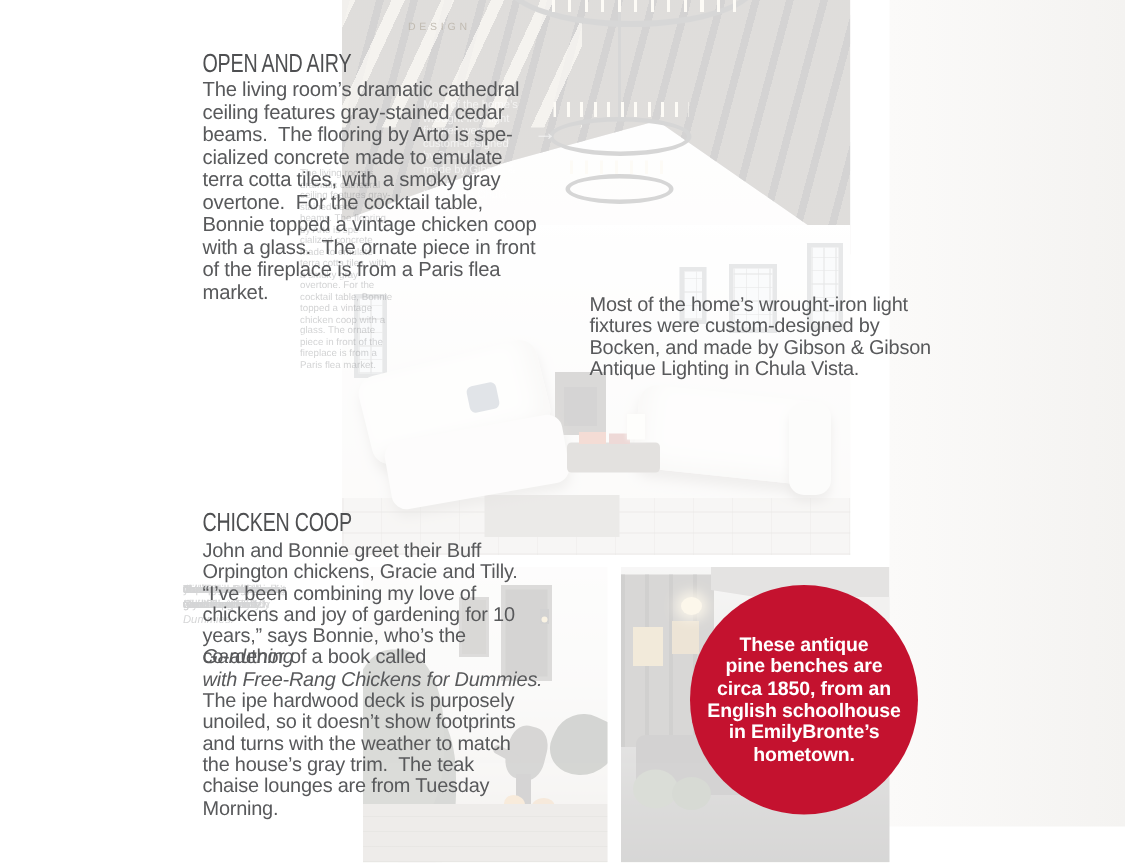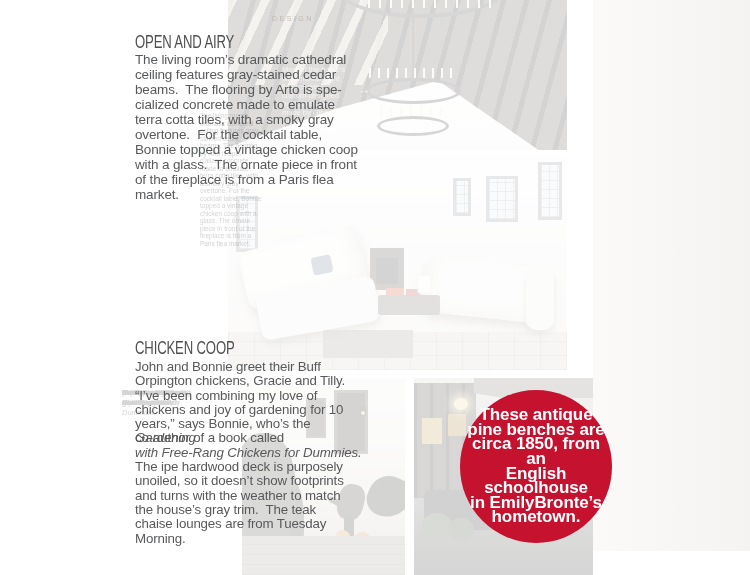--- a/index.html
+++ b/index.html
@@ -110,21 +110,21 @@
   #h-coop{left:135px;top:338px;}
   .textblock{white-space:pre-wrap;letter-spacing:-0.15px;color:#58595b;}
   #para-open{left:135px;top:52px;width:300px;font-size:13.5px;line-height:15px;}
   #caption-lighting{left:393px;top:196px;width:300px;font-size:13.3px;line-height:14.3px;}
   #para-coop{left:135px;top:360px;width:300px;font-size:13.3px;line-height:14.3px;}
   .it{font-style:italic;}
 
   
   .circle-callout{left:460px;top:390px;width:152px;height:153px;border-radius:50%;
     background:#c4122f;display:flex;align-items:center;justify-content:center;}
-  .circle-text{position:static;color:#ffffff;font-weight:700;font-size:17px;line-height:14.6px;
+  .circle-text{position:static;color:#ffffff;font-weight:700;font-size:13px;line-height:14.6px;
     text-align:center;white-space:pre-wrap;letter-spacing:-0.1px;}
 </style>
 </head>
 <body>
 
 <div id="canvas">
 
   <div class="side-panel"></div>
 
   <div class="photo photo-top">
@@ -224,20 +224,24 @@
 ceiling features gray-stained cedar
 beams.  The flooring by Arto is spe-
 cialized concrete made to emulate
 terra cotta tiles, with a smoky gray
 overtone.  For the cocktail table,
 Bonnie topped a vintage chicken coop
 with a glass.  The ornate piece in front
 of the fireplace is from a Paris flea
 market.</div>
 
+  <div id="caption-lighting" class="textblock">Most of the home’s wrought-iron light
+fixtures were custom-designed by
+Bocken, and made by Gibson &amp; Gibson
+Antique Lighting in Chula Vista.</div>
 
   <div id="h-coop" class="headline">CHICKEN COOP</div>
   <div id="para-coop" class="textblock"><span>John and Bonnie greet their Buff</span>
 <span>Orpington chickens, Gracie and Tilly.</span>
 <span>“I’ve been combining my love of</span>
 <span>chickens and joy of gardening for 10</span>
 <span>years,” says Bonnie, who’s the</span>
 <span>co-author of a book called </span><span class="it">Gardening</span>
 <span class="it">with Free-Rang Chickens for Dummies.</span>
 <span>The ipe hardwood deck is purposely</span>

